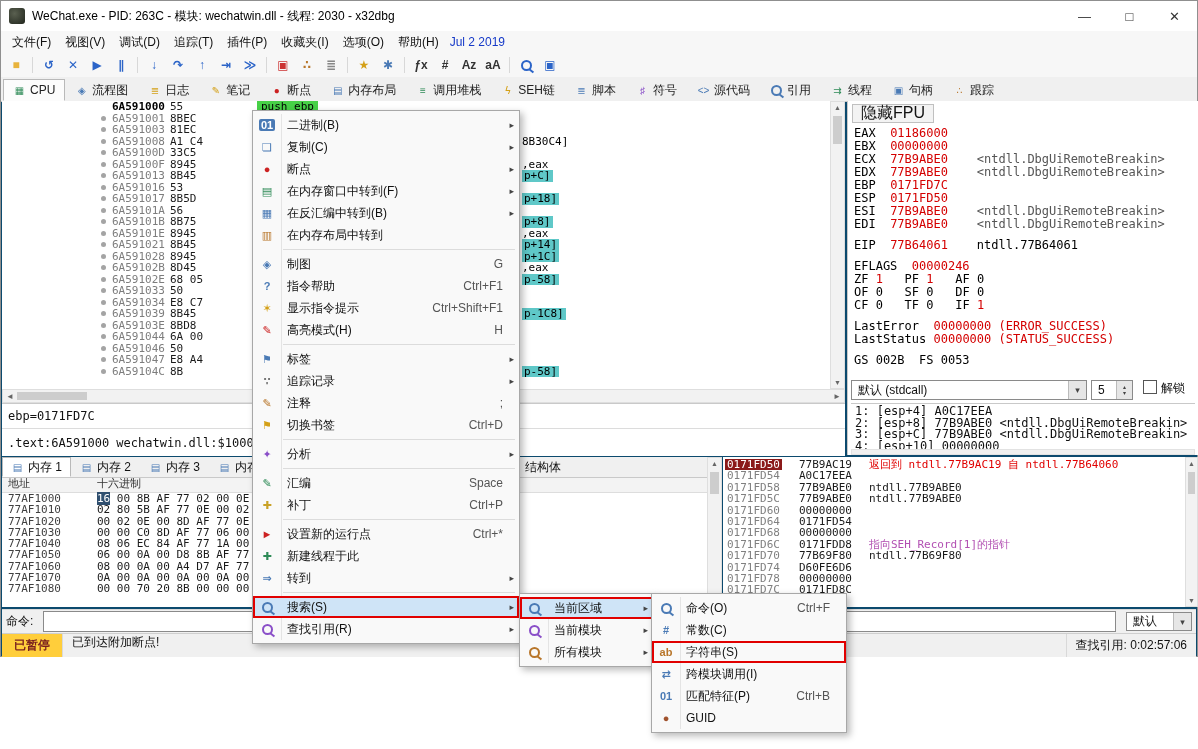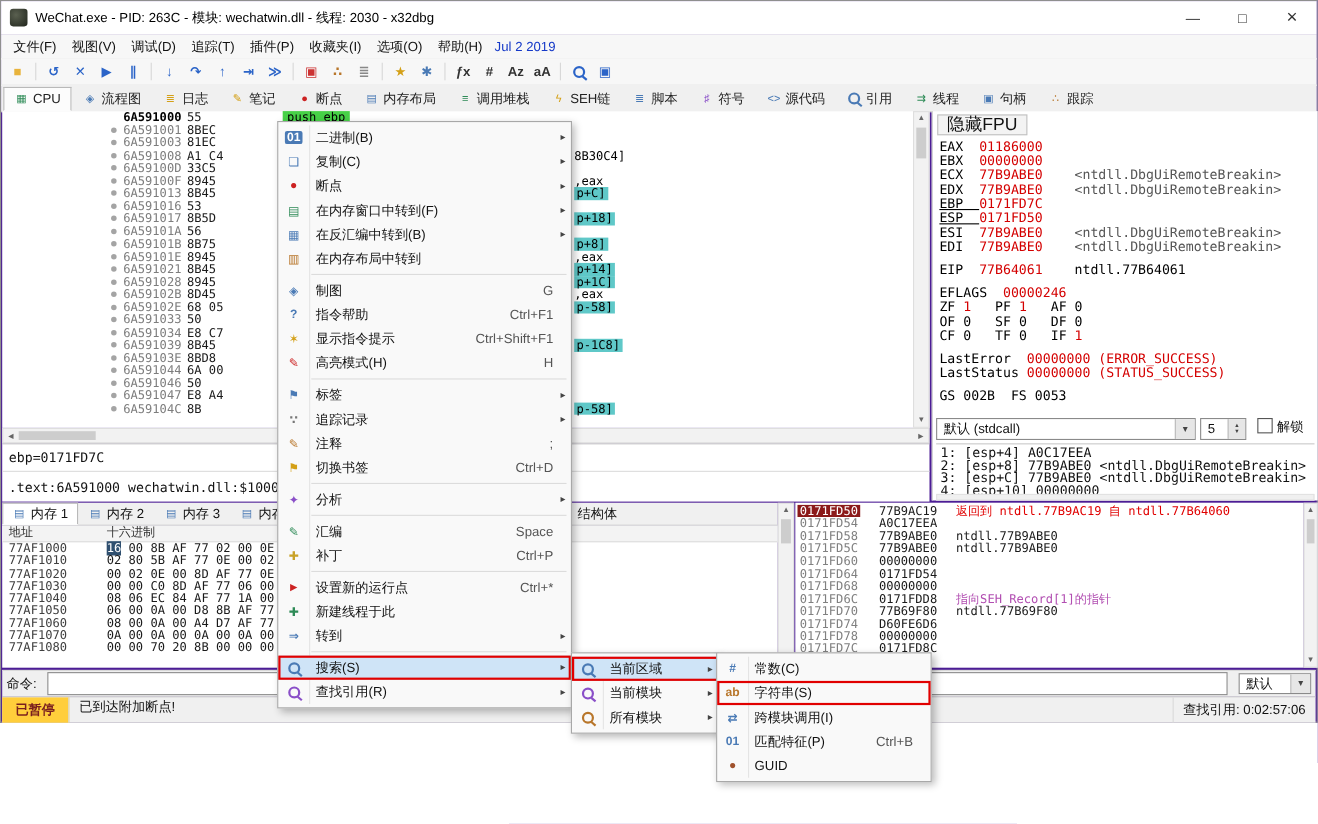--- a/index.html
+++ b/index.html
@@ -1,19 +1,19 @@
 <!DOCTYPE html>
 <html style="--accent-red: #e10000; --cip-green: #47d147; --chip-teal: #5fc8c8; --value-red: #d40000; --comment-red: #e00000; --comment-purple: #b24fb2; --csp-bg: #8b1a1a; --paused-bg: #ffce3b; --paused-fg: #7a1f1f;"><head>
 <meta charset="utf-8">
 <style>
   html,body{margin:0;padding:0}
   body{width:1198px;height:749px;position:relative;overflow:hidden;background:#fff;
        font-family:"Liberation Sans","DejaVu Sans",sans-serif;font-size:12px;color:#111}
 
-  #app{position:absolute;left:0;top:0;width:1198px;height:657px;background:#4c1d95;border:1px solid #8f8f8f;box-sizing:border-box}
+  #app{position:absolute;left:0;top:0;width:1198px;height:657px;background:#0c4a6e;border:1px solid #8f8f8f;box-sizing:border-box}
 
   .titlebar{position:absolute;left:0;top:0;right:0;height:30px;background:#fff;display:flex;align-items:center;padding-left:8px;gap:7px}
   .appicon{width:16px;height:16px;border-radius:3px;background:radial-gradient(circle at 35% 35%,#5a6050,#20251c);flex:0 0 16px}
   .title{color:#000}
   .wincontrols{margin-left:auto;display:flex;height:100%}
   .wc{width:45px;display:flex;align-items:center;justify-content:center;font-size:13px;color:#333}
 
   .menubar{position:absolute;left:0;top:30px;right:0;height:22px;background:#f7f7f7;display:flex;align-items:center;padding-left:4px;border-bottom:1px solid #e5e5e5}
   .mb-item{padding:2px 7px}
   .mb-date{color:#1539c8;margin-left:4px}
@@ -56,21 +56,21 @@
 
   .regs{position:absolute;left:846px;top:100px;width:351px;height:354px;background:#fff;border-left:1px solid #c9c9c9;box-sizing:border-box}
   .hidefpu{position:absolute;left:4px;top:3px;height:17px;padding:0 8px;border:1px solid #c0c0c0;background:#f3f3f3;font-size:16px;display:flex;align-items:center}
   .reglines{position:absolute;left:6px;top:25px;right:2px;font:12px "DejaVu Sans Mono","Liberation Mono",monospace;white-space:pre}
   .rline{height:13px}
   .rline.gap{height:8px}
   .rs-n{color:#000}
   .rs-v{color:var(--value-red)}
   .rs-note{color:#555}
   .rs-p{color:#000}
-  .rs-nu{color:#000;text-decoration:underline}
+  .rs-nu{color:#000;}
 
   .ccrow{position:absolute;left:3px;top:279px;right:3px;height:20px;display:flex;align-items:flex-start;gap:4px}
   .combo{height:20px;border:1px solid #8a8a8a;background:#fff;display:flex;align-items:center;padding-left:6px;box-sizing:border-box}
   .combo .dd{margin-left:auto;width:17px;align-self:stretch;background:#e6e6e6;border-left:1px solid #bbb;display:flex;align-items:center;justify-content:center;font-size:9px;color:#444}
   .combo.cc{width:236px}
   .spin{width:42px;height:20px;border:1px solid #8a8a8a;background:#fff;display:flex;align-items:center;padding-left:6px;box-sizing:border-box}
   .spin .btns{margin-left:auto;width:15px;align-self:stretch;display:flex;flex-direction:column;border-left:1px solid #bbb;background:#e6e6e6;font-size:6px;color:#444;align-items:center;justify-content:center;line-height:6px}
   .cb{width:12px;height:12px;border:1px solid #555;background:#fff;margin-left:6px;flex:0 0 12px}
 
   .args{position:absolute;left:3px;top:302px;right:3px;height:45px;border-top:1px solid #c9c9c9;font:12px/11.5px "DejaVu Sans Mono","Liberation Mono",monospace;white-space:pre;padding-top:2px}
@@ -544,20 +544,25 @@
       <span class="ma">▸</span>
     </div>
     <div class="menu-item">
       <span class="mi"><span class="mag" style="color: rgb(184, 118, 42);"></span></span>
       <span class="ml">所有模块</span>
       <span class="ma">▸</span>
     </div>
   </div>
 <div class="menu" id="regionmenu">
     <div class="menu-item">
+      <span class="mi"><span class="mag" style="color: rgb(74, 122, 181);"></span></span>
+      <span class="ml">命令(O)</span>
+      <span class="ms">Ctrl+F</span>
+    </div>
+    <div class="menu-item">
       <span class="mi"><span class="g" style="color: rgb(74, 122, 181);">#</span></span>
       <span class="ml">常数(C)</span>
     </div>
     <div class="menu-item redbox">
       <span class="mi"><span class="g" style="color: rgb(184, 118, 42);">ab</span></span>
       <span class="ml">字符串(S)</span>
     </div>
     <div class="menu-item">
       <span class="mi"><span class="g" style="color: rgb(74, 122, 181);">⇄</span></span>
       <span class="ml">跨模块调用(I)</span>

